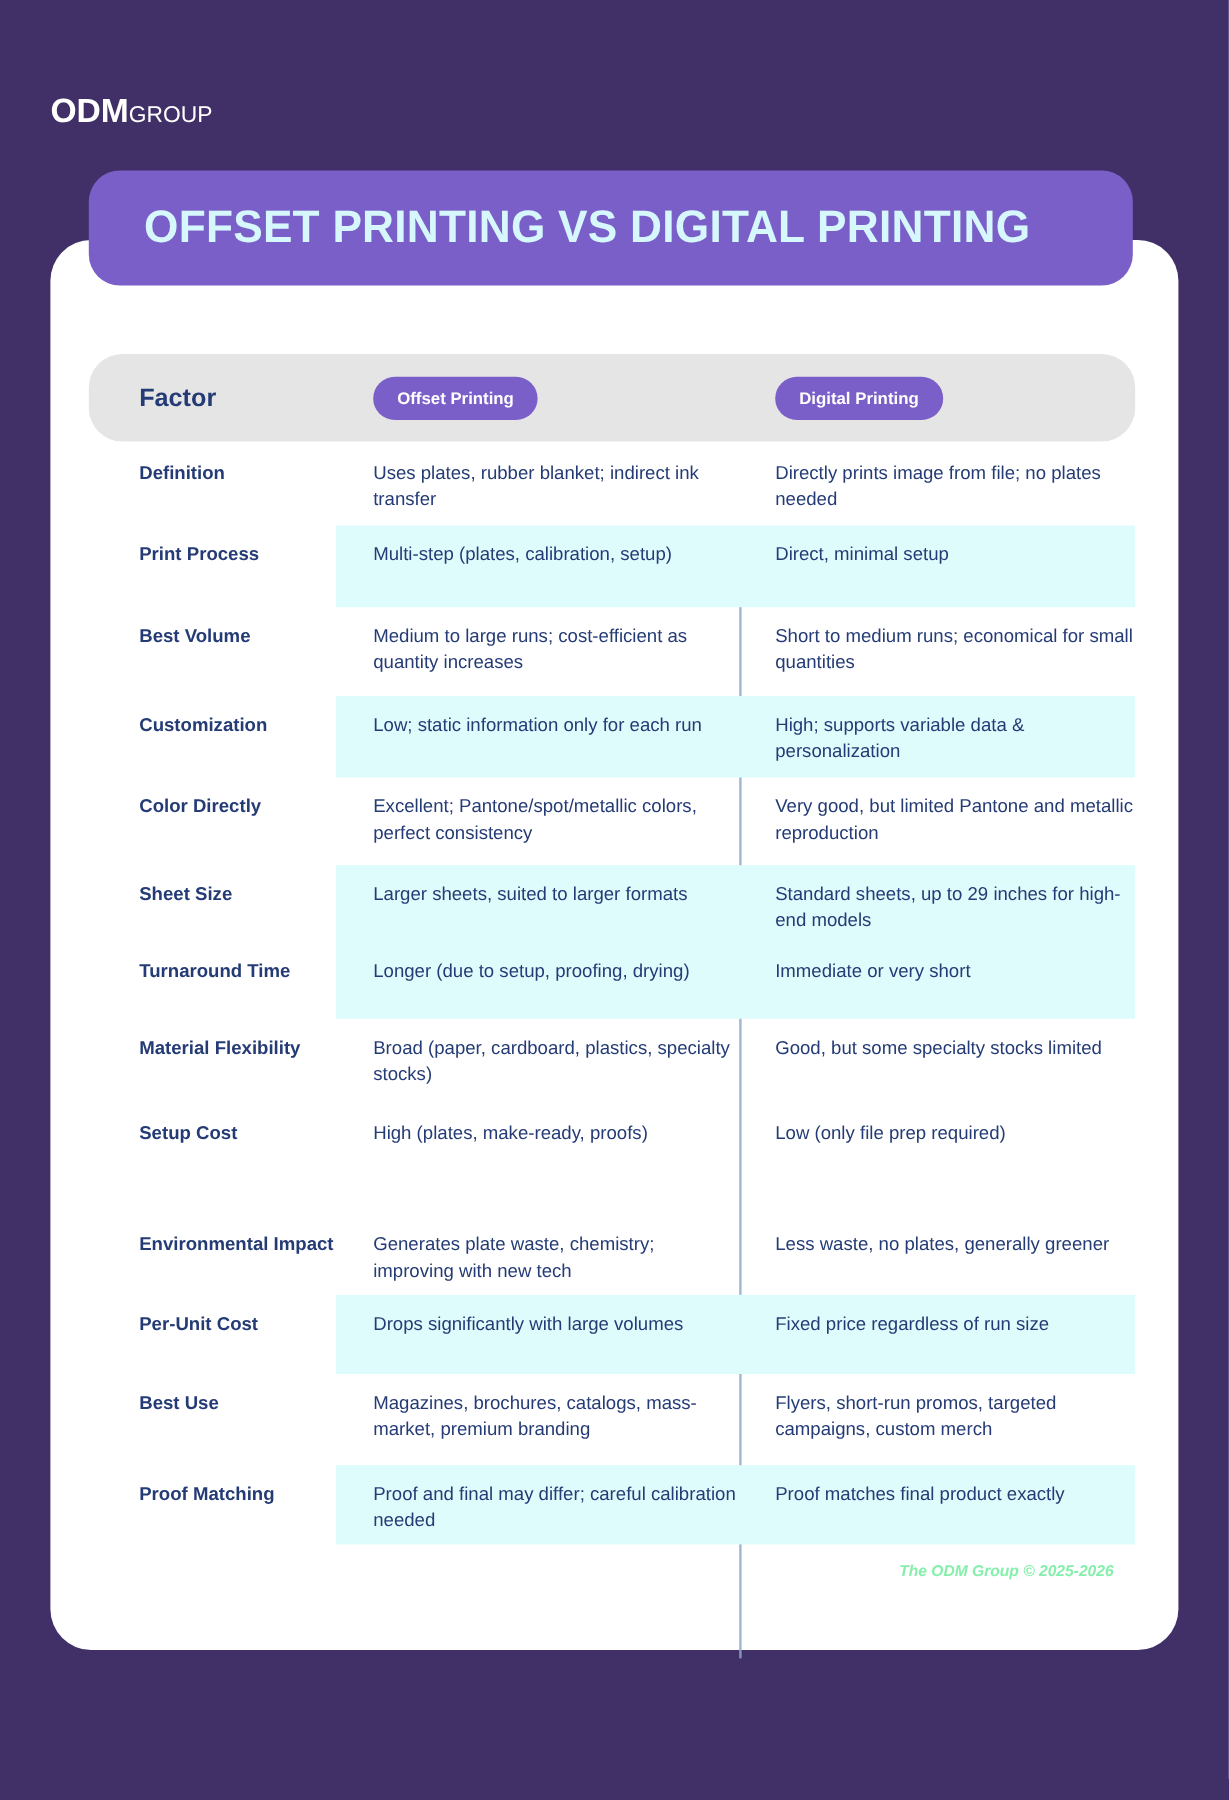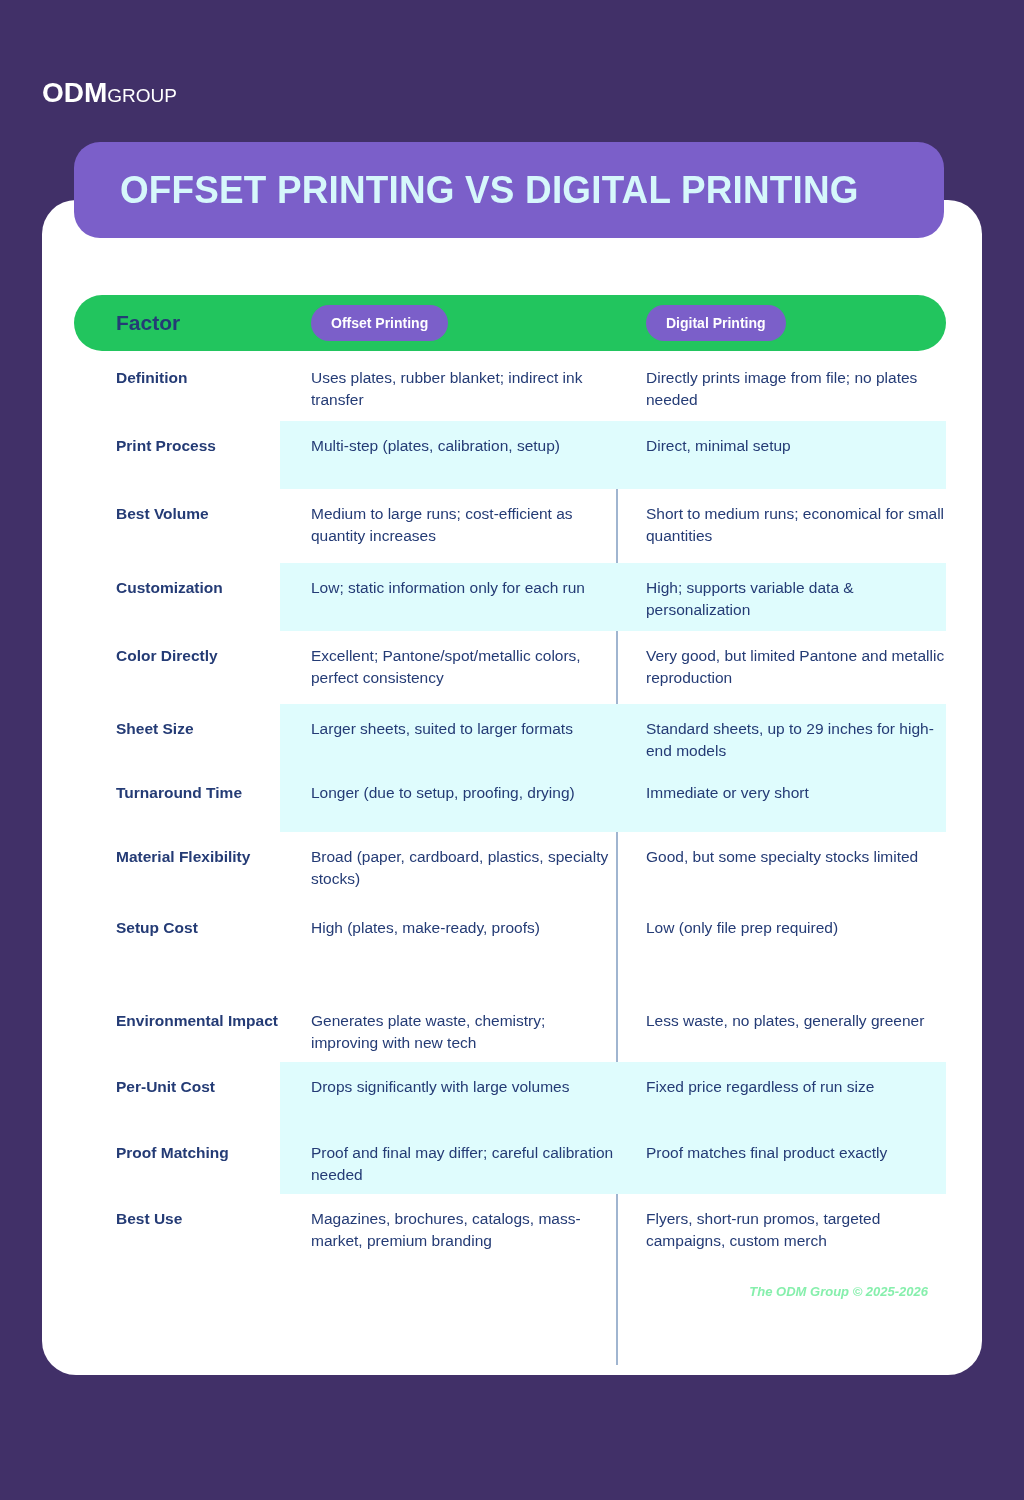--- a/index.html
+++ b/index.html
@@ -78,22 +78,22 @@
   }
 
   
   .col-factor  { width: 206px; padding-left: 42px; flex: none; }
   .col-offset  { width: 336px; padding-left: 31px; flex: none; }
   .col-digital { width: 330px; padding-left: 30px; flex: none; }
 
   
   .thead {
     position: relative;
-    height: 56px;
-    background: #22c55e;
+    height: 73px;
+    background: #e5e5e5;
     border-radius: 28px;
     display: flex;
     align-items: center;
   }
   .th-factor {
     color: #243B75;
     font-size: 21px;
     font-weight: 700;
   }
   .badge {
@@ -235,30 +235,30 @@
         <div class="col-factor cell factor" style="padding-top: 14px;">Environmental Impact</div>
         <div class="col-offset cell" style="padding-top: 14px;">Generates plate waste, chemistry; improving with new tech</div>
         <div class="col-digital cell" style="padding-top: 14px;">Less waste, no plates, generally greener</div>
       </div>
       <div class="row alt" style="min-height: 66px;">
         <div class="stripe" style="display: block;"></div>
         <div class="col-factor cell factor" style="padding-top: 14px;">Per-Unit Cost</div>
         <div class="col-offset cell" style="padding-top: 14px;">Drops significantly with large volumes</div>
         <div class="col-digital cell" style="padding-top: 14px;">Fixed price regardless of run size</div>
       </div>
-      <div class="row alt" style="min-height: 66px;">
-        <div class="stripe" style="display: block;"></div>
-        <div class="col-factor cell factor" style="padding-top: 14px;">Proof Matching</div>
-        <div class="col-offset cell" style="padding-top: 14px;">Proof and final may differ; careful calibration needed</div>
-        <div class="col-digital cell" style="padding-top: 14px;">Proof matches final product exactly</div>
-      </div>
       <div class="row" style="min-height: 76px;">
         <div class="col-factor cell factor" style="padding-top: 14px;">Best Use</div>
         <div class="col-offset cell" style="padding-top: 14px;">Magazines, brochures, catalogs, mass-market, premium branding</div>
         <div class="col-digital cell" style="padding-top: 14px;">Flyers, short-run promos, targeted campaigns, custom merch</div>
       </div>
+      <div class="row alt" style="min-height: 66px;">
+        <div class="stripe" style="display: block;"></div>
+        <div class="col-factor cell factor" style="padding-top: 14px;">Proof Matching</div>
+        <div class="col-offset cell" style="padding-top: 14px;">Proof and final may differ; careful calibration needed</div>
+        <div class="col-digital cell" style="padding-top: 14px;">Proof matches final product exactly</div>
+      </div>
     </div>
 
   <div style="position:relative;height:46px;">
     <div style="position:absolute;right:18px;top:14px;font-size:13px;font-style:italic;font-weight:700;color:#86efac;">The ODM Group © 2025-2026</div>
   </div>
 
 </div>
 
 </body></html>

